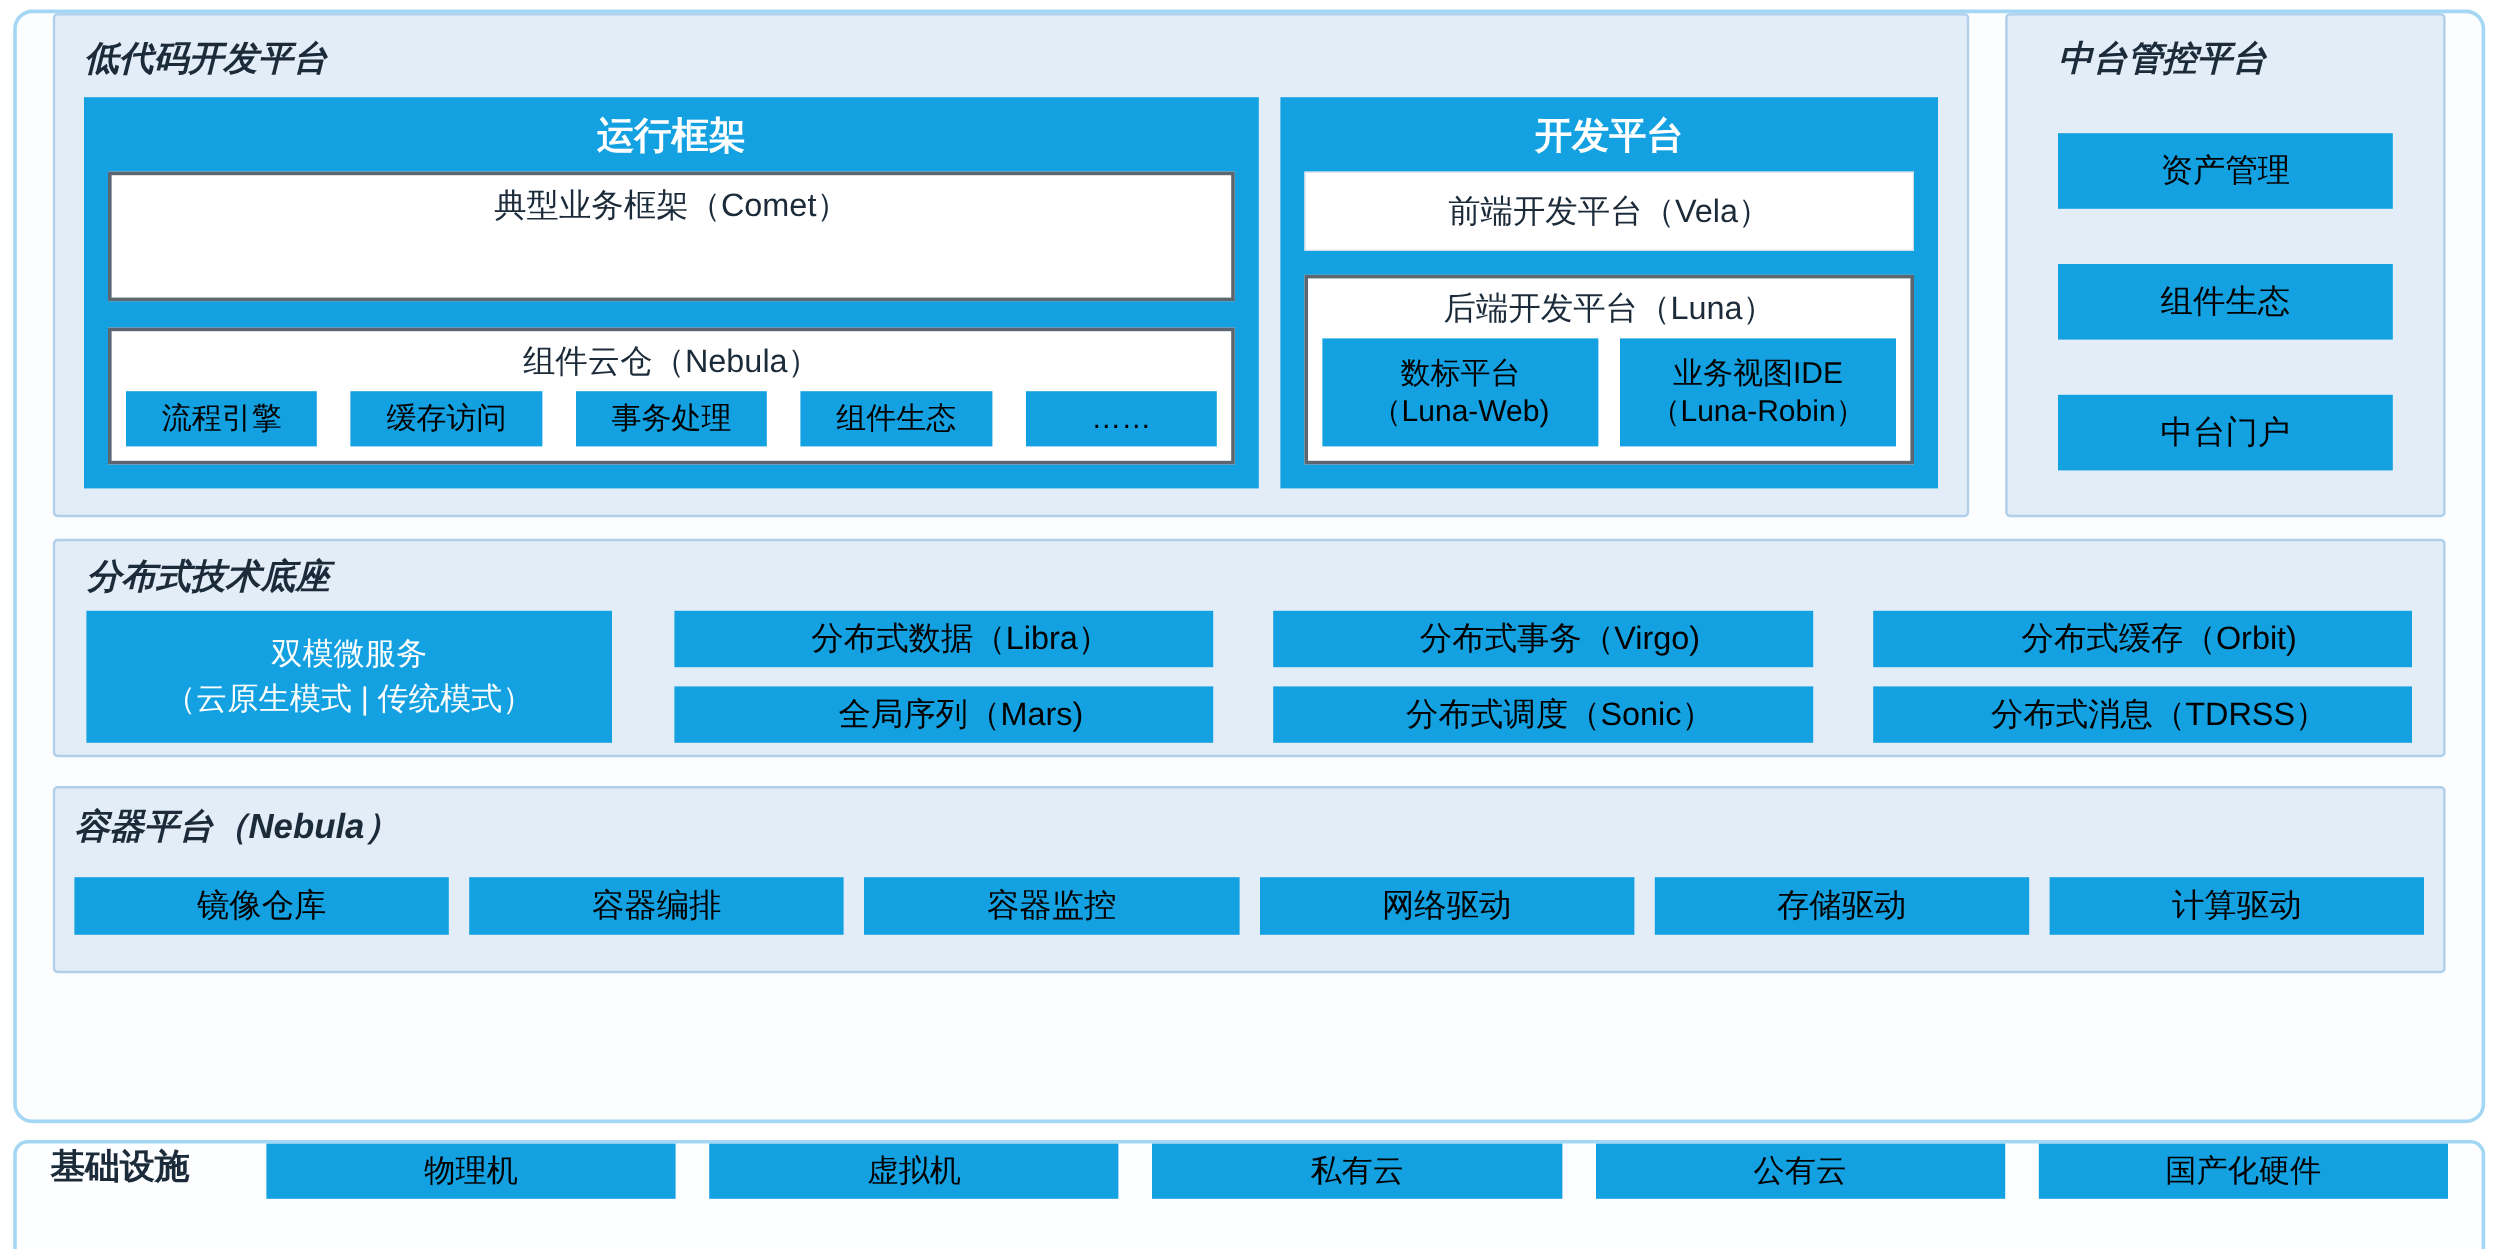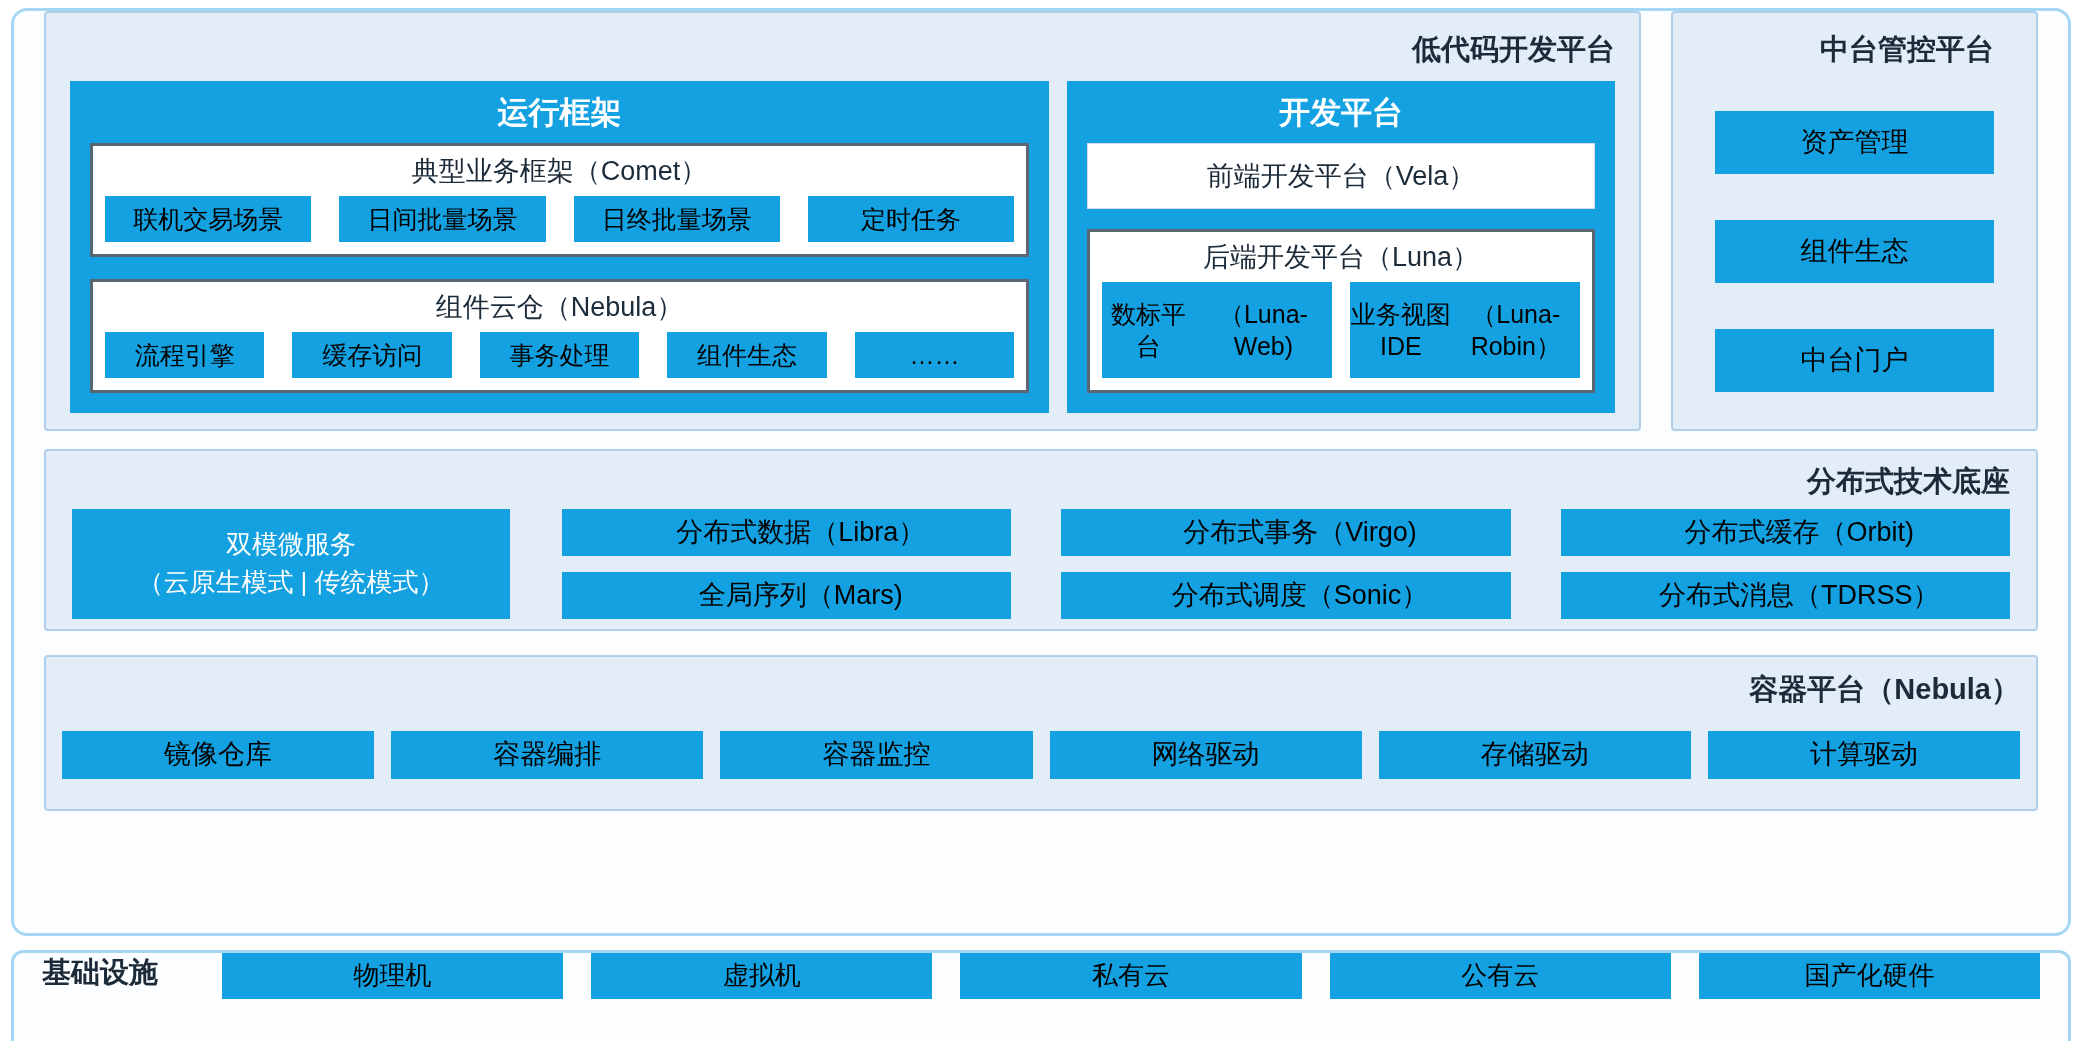--- a/index.html
+++ b/index.html
@@ -35,22 +35,22 @@
     font-size:43px; font-weight:bold; letter-spacing:1px; color:#17293a;
   }
 
   
   .panel {
     background:var(--panel-bg,#e3edf8);
     border:2px solid var(--panel-border,#b0cfea);
     border-radius:4px;
   }
   .panel-title {
-    text-align:right; font-size:29px; font-weight:bold;
-    line-height:36px; margin:8px 0 14px; color:#1c2b3a;
+    text-align:left; font-size:29px; font-weight:bold;
+    line-height:36px; margin:8px 0 14px; color:#1c2b3a;font-style:italic;
   }
 
   
   .row1 { display:flex; gap:30px; height:420px; }
   .lowcode { flex:1; padding:10px 24px 22px; display:flex; flex-direction:column; }
   .lowcode-body { flex:1; display:flex; gap:18px; }
 
   .bluebox { background:var(--accent,#14a1e1); padding:0 20px 20px; display:flex; flex-direction:column; }
   .runtime { flex:993; }
   .devplat { flex:537; }
@@ -66,21 +66,21 @@
   .framed + .framed { margin-top:22px; }
   .framed-title { text-align:center; font-size:27px; line-height:34px; margin:2px 0 8px; font-weight:400; }
 
   .btn-row { display:flex; gap:28px; flex:1; align-items:stretch; }
   .btn {
     background:var(--accent,#14a1e1); color:#000000;
     display:flex; align-items:center; justify-content:center; text-align:center;
     font-size:25px; line-height:1.3;
   }
   .btn-row .btn { flex:1; min-height:46px; }
-  .btn.two-line { flex-direction:row; }
+  .btn.two-line { flex-direction:column; }
 
   .vela {
     background:#fff; border:1px solid #d3dce5; height:66px;
     display:flex; align-items:center; justify-content:center;
     font-size:27px; margin-bottom:20px;
   }
   .luna { flex:1; }
   .luna .btn-row { gap:18px; }
   .luna .btn { font-size:25px; }
 
@@ -125,26 +125,20 @@
 
       <div class="panel lowcode">
         <div class="panel-title">低代码开发平台</div>
         <div class="lowcode-body">
 
           <div class="bluebox runtime">
             <div class="bluebox-title">运行框架</div>
 
             <div class="framed">
               <div class="framed-title">典型业务框架（Comet）</div>
-              <div class="btn-row">
-                <div class="btn">联机交易场景</div>
-                <div class="btn">日间批量场景</div>
-                <div class="btn">日终批量场景</div>
-                <div class="btn">定时任务</div>
-              </div>
             </div>
 
             <div class="framed">
               <div class="framed-title">组件云仓（Nebula）</div>
               <div class="btn-row">
                 <div class="btn">流程引擎</div>
                 <div class="btn">缓存访问</div>
                 <div class="btn">事务处理</div>
                 <div class="btn">组件生态</div>
                 <div class="btn">……</div>

